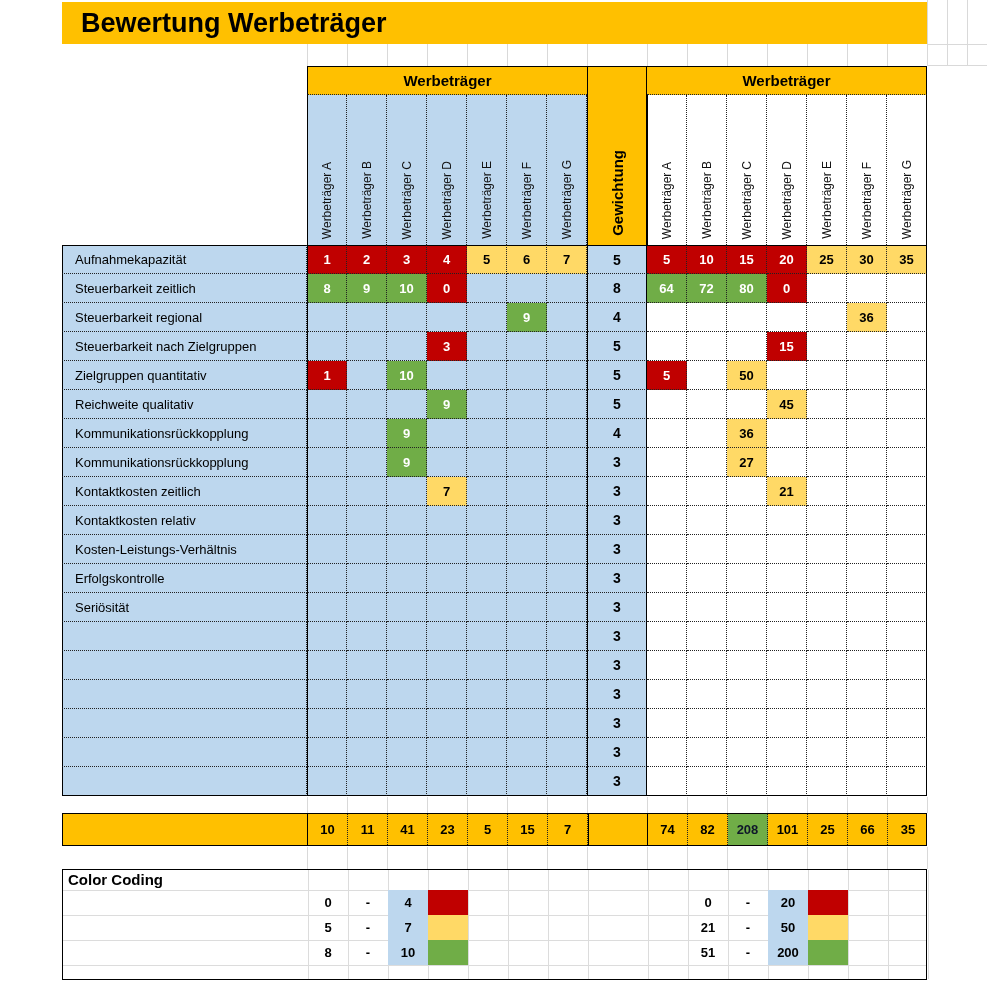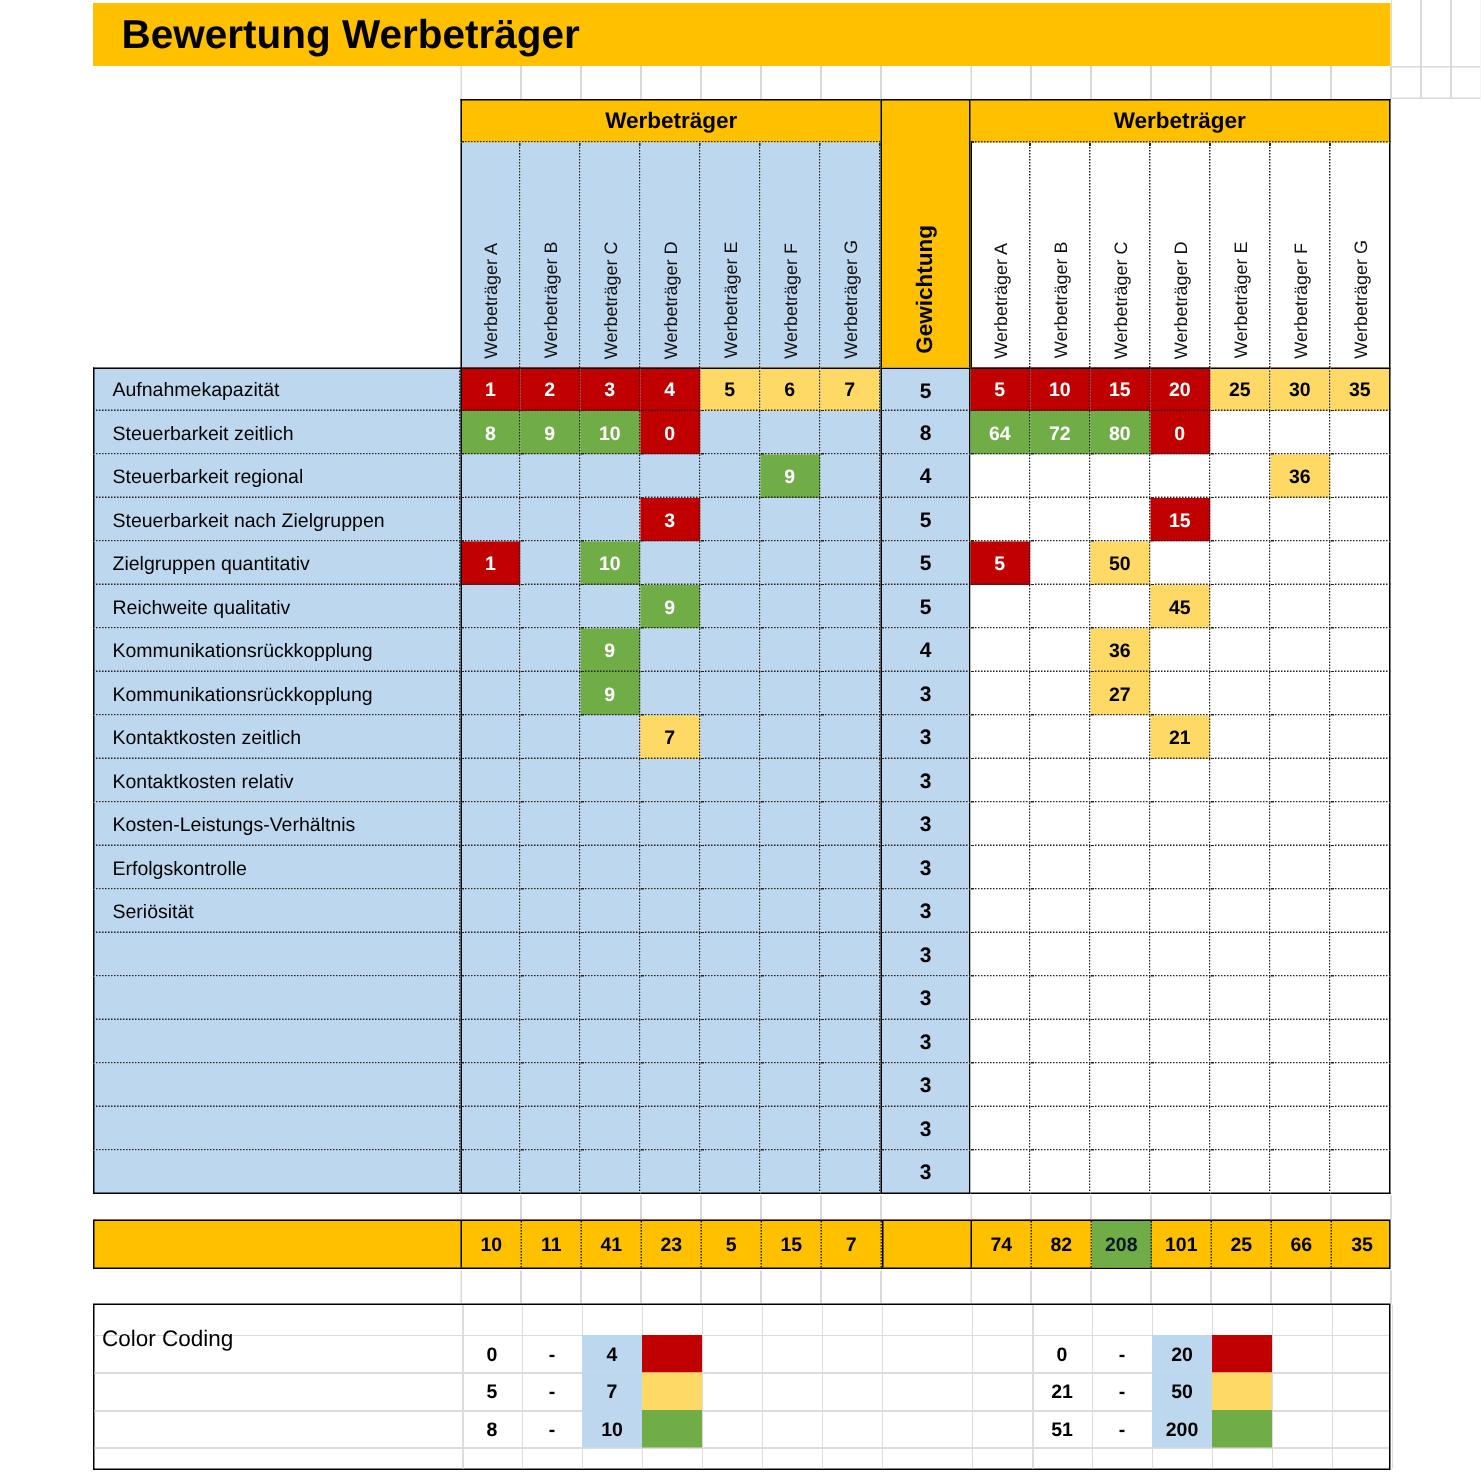--- a/index.html
+++ b/index.html
@@ -60,21 +60,21 @@
   .t-wt{border-right:1.5px solid #000;border-left:0.5px solid #000;}
   .tc:last-child{border-right:none;}
   .t-green{background:#70AD47;color:#0f172a;}
 
   .ccbox{position:absolute;left:62px;top:869px;width:865px;height:111px;background:#fff;
          border:1.5px solid #000;box-sizing:border-box;z-index:2;}
   .cc-vgrid{position:absolute;top:0;width:281px;height:100%;
             background:repeating-linear-gradient(to right,#dcdcdc 0 1px,transparent 1px 40px);}
   .cc-hgrid{position:absolute;left:0;top:20px;width:100%;height:77px;
             background:repeating-linear-gradient(to bottom,#dcdcdc 0 1px,transparent 1px 25px);}
-  .cc-title{position:absolute;left:5px;top:1px;font-weight:normal;font-size:15px;margin-top:13px;}
+  .cc-title{position:absolute;left:5px;top:1px;font-weight:bold;font-size:15px;}
   .lc{position:absolute;width:40px;height:25px;display:flex;align-items:center;justify-content:center;
       font-weight:bold;font-size:13px;}
   .lc.val{background:#BDD7EE;}
   .sw-red{background:#C00000;}
   .sw-yellow{background:#FFD966;}
   .sw-green{background:#70AD47;}
 </style>
 </head>
 <body>
 

